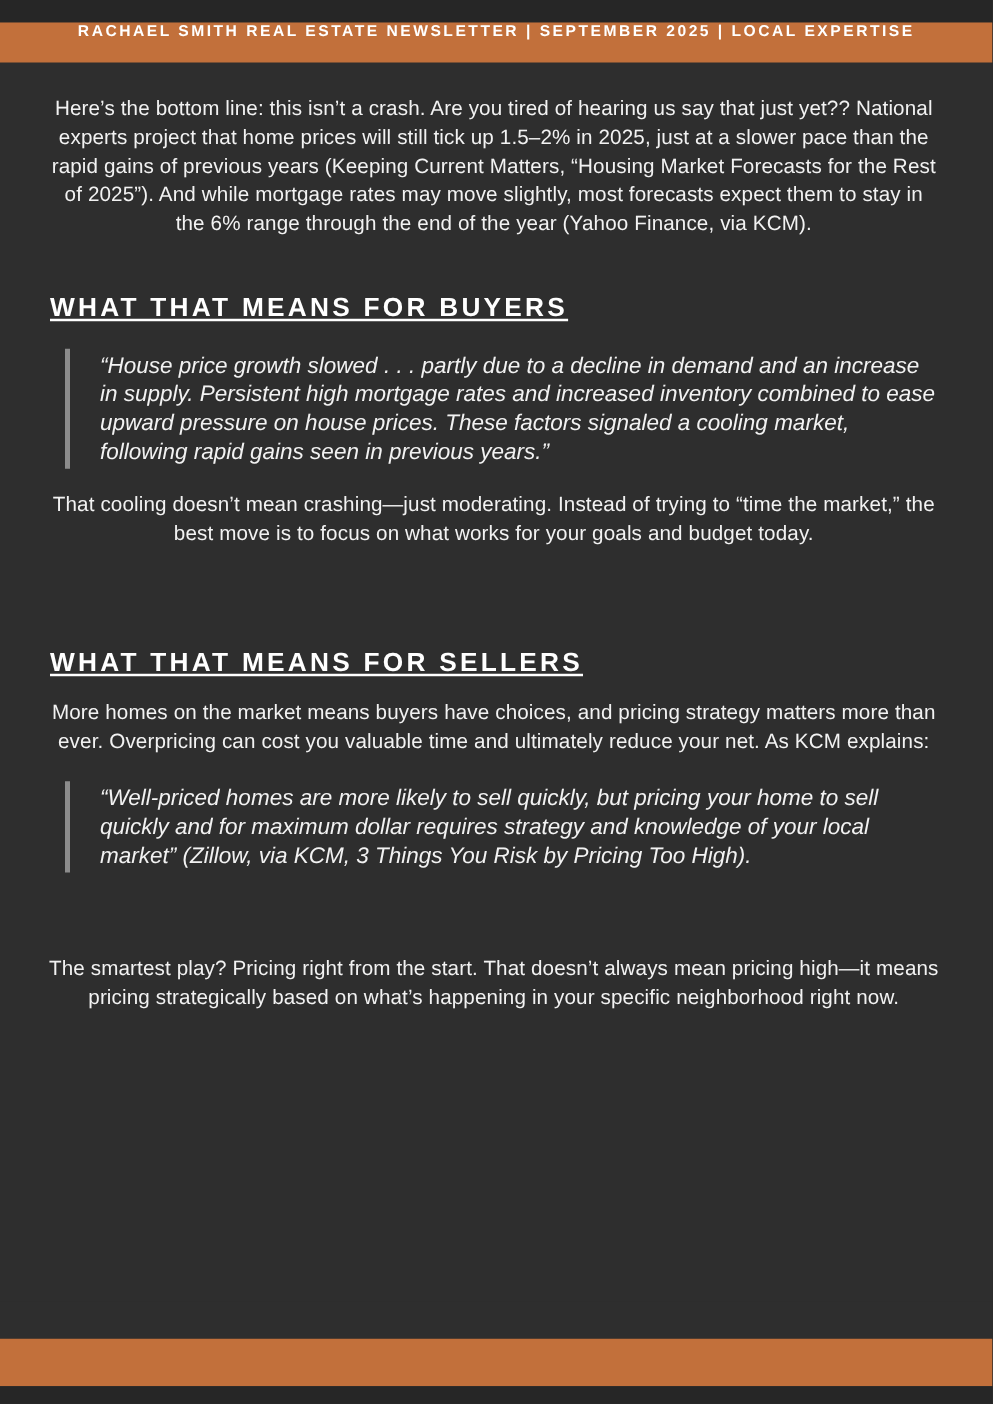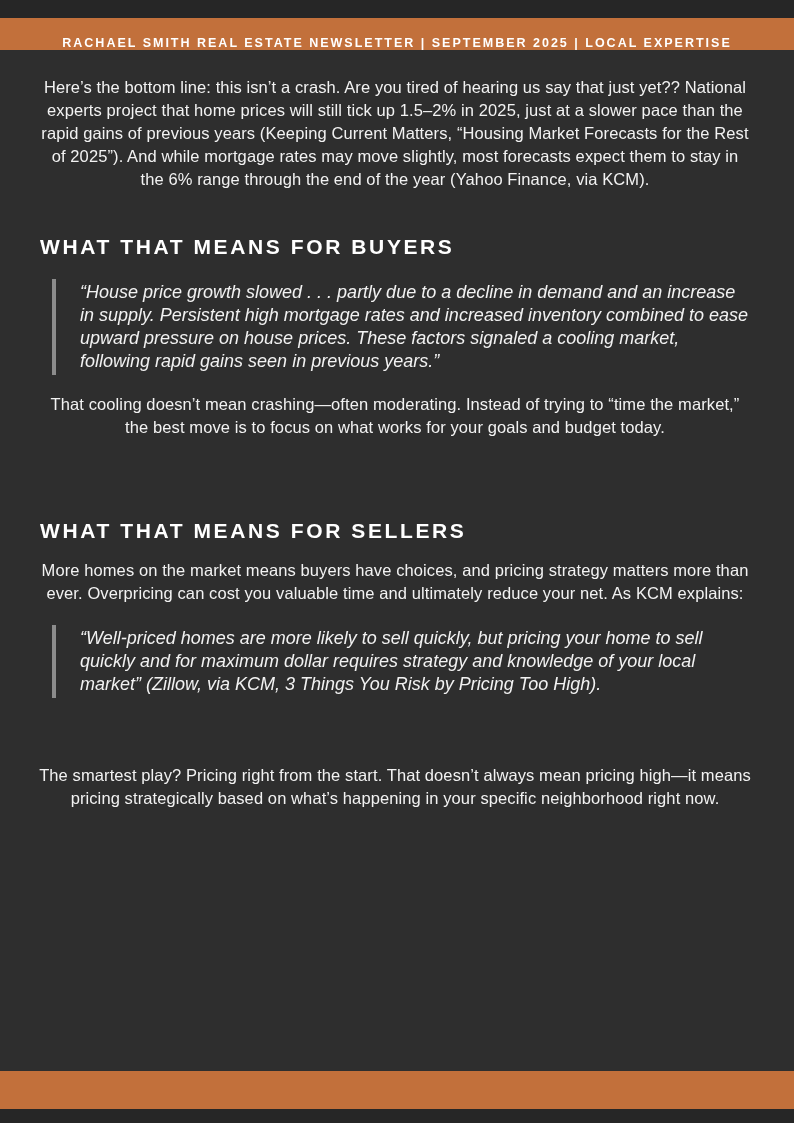--- a/index.html
+++ b/index.html
@@ -24,21 +24,21 @@
   }
   .top-strip {
     height: 18px;
     background: #262626;
     width: 100%;
   }
   .banner {
     background: #c2703b;
     height: 32px;
     display: flex;
-    align-items: flex-end;
+    align-items: flex-start;
     justify-content: center;
     width: 100%;
   }
   .banner-text {
     font-size: 12.5px;
     letter-spacing: 2.0px;
     color: #ffffff;
     font-weight: 600;
     text-transform: uppercase;
     white-space: nowrap;
@@ -56,20 +56,21 @@
     letter-spacing: 0.1px;
     text-align: center;
   }
   h2.section-head {
     font-size: 21px;
     letter-spacing: 2.6px;
     font-weight: 700;
     color: #ffffff;
     margin: 44px 0 16px 2px;
     text-transform: uppercase;
+    text-decoration: underline;
   }
   h2.section-head.second {
     margin-top: 80px;
   }
   .quote {
     border-left: 4px solid #8c8c8c;
     padding: 2px 0 2px 24px;
     margin: 20px 0 18px 14px;
   }
   .quote p {
@@ -113,21 +114,21 @@
 
     <p class="body-text">Here’s the bottom line: this isn’t a crash. Are you tired of hearing us say that just yet?? National experts project that home prices will still tick up 1.5–2% in 2025, just at a slower pace than the rapid gains of previous years (Keeping Current Matters, “Housing Market Forecasts for the Rest of 2025”). And while mortgage rates may move slightly, most forecasts expect them to stay in the 6% range through the end of the year (Yahoo Finance, via KCM).</p>
 
     <h2 class="section-head">WHAT THAT MEANS FOR BUYERS</h2>
 
 
     <div class="quote">
       <p>“House price growth slowed . . . partly due to a decline in demand and an increase in supply. Persistent high mortgage rates and increased inventory combined to ease upward pressure on house prices. These factors signaled a cooling market, following rapid gains seen in previous years.”</p>
     </div>
 
-    <p class="body-text">That cooling doesn’t mean crashing—often moderating. Instead of trying to “time the market,” the best move is to focus on what works for your goals and budget today.</p>
+    <p class="body-text">That cooling doesn’t mean crashing—just moderating. Instead of trying to “time the market,” the best move is to focus on what works for your goals and budget today.</p>
 
     <h2 class="section-head second">WHAT THAT MEANS FOR SELLERS</h2>
 
     <p class="body-text">More homes on the market means buyers have choices, and pricing strategy matters more than ever. Overpricing can cost you valuable time and ultimately reduce your net. As KCM explains:</p>
 
     <div class="quote">
       <p>“Well-priced homes are more likely to sell quickly, but pricing your home to sell quickly and for maximum dollar requires strategy and knowledge of your local market” (Zillow, via KCM, 3 Things You Risk by Pricing Too High).</p>
     </div>
 
     <div class="para-gap"></div>

